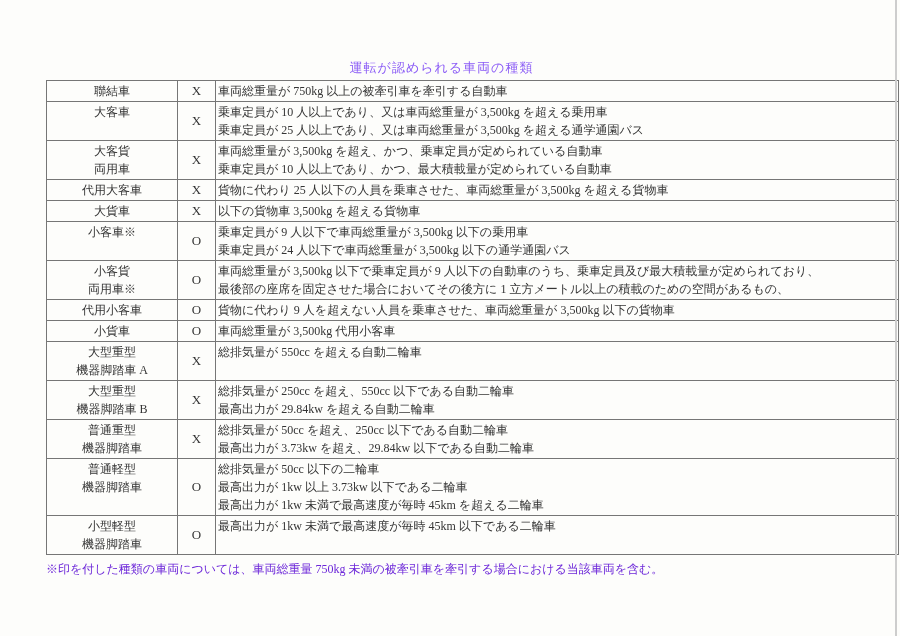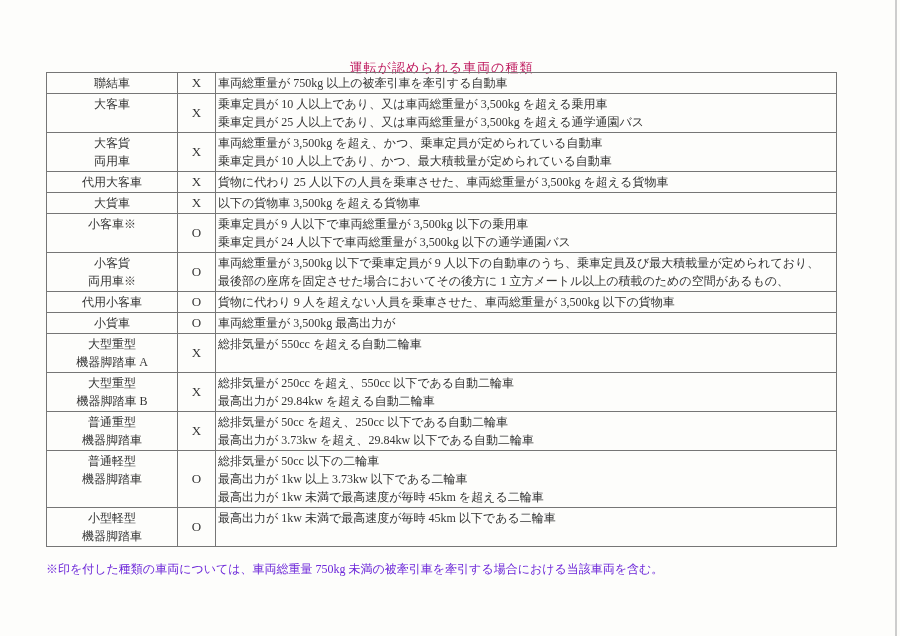--- a/index.html
+++ b/index.html
@@ -30,27 +30,27 @@
   }
   .doc-title {
     position: absolute;
     left: 46px;
     top: 59px;
     width: 791px;
     text-align: center;
     font-size: 13px;
     line-height: 18px;
     letter-spacing: 1px;
-    color: #be185d;
+    color: #8b5cf6;
   }
   table.vehicle-table {
     position: absolute;
     left: 46px;
-    top: 72px;
-    width: 791px;
+    top: 80px;
+    width: 853px;
     border-collapse: collapse;
     table-layout: fixed;
     font-size: 12px;
   }
   table.vehicle-table td {
     border: 1px solid #767676;
     line-height: 18px;
     padding: 1px 2px;
     overflow: hidden;
   }
@@ -168,21 +168,21 @@
     <td class="desc-cell">
             <div class="line">貨物に代わり 9 人を超えない人員を乗車させた、車両総重量が 3,500kg 以下の貨物車</div>
           </td>
   </tr>
         <tr style="height: 19px;">
     <td class="name-cell">
             <div class="line">小貨車</div>
           </td>
     <td class="mark-cell">O</td>
     <td class="desc-cell">
-            <div class="line">車両総重量が 3,500kg 最高出力が</div>
+            <div class="line">車両総重量が 3,500kg 代用小客車</div>
           </td>
   </tr>
         <tr style="height: 38px;">
     <td class="name-cell">
             <div class="line">大型重型</div>
             <div class="line">機器脚踏車 A</div>
           </td>
     <td class="mark-cell">X</td>
     <td class="desc-cell">
             <div class="line">総排気量が 550cc を超える自動二輪車</div>

